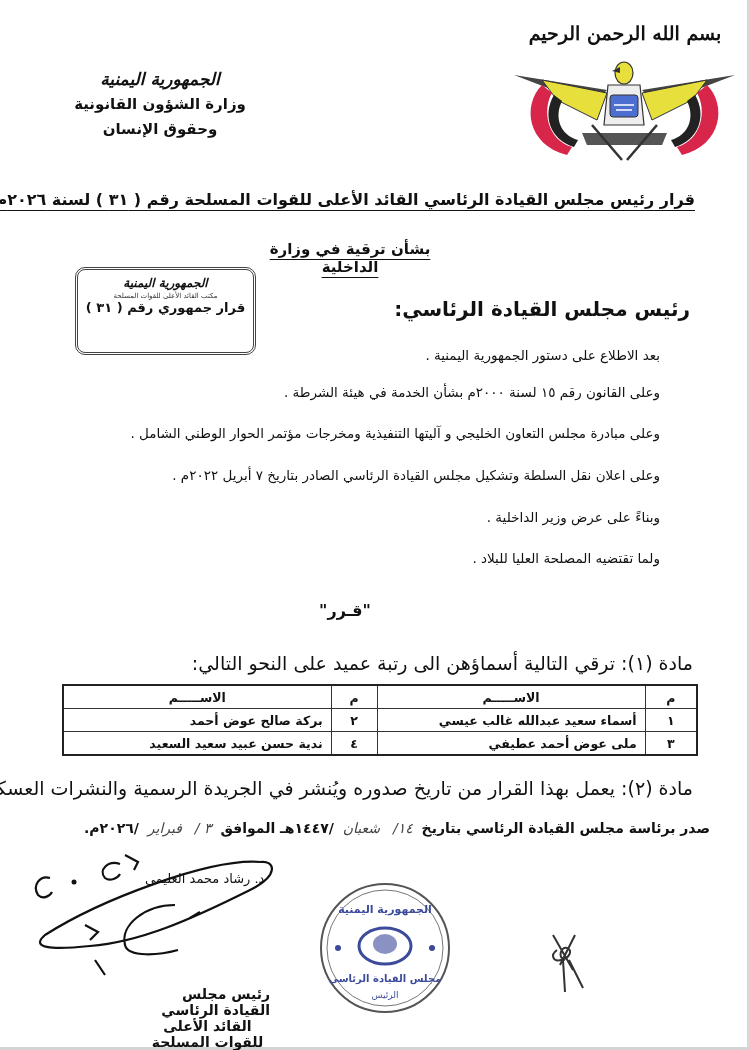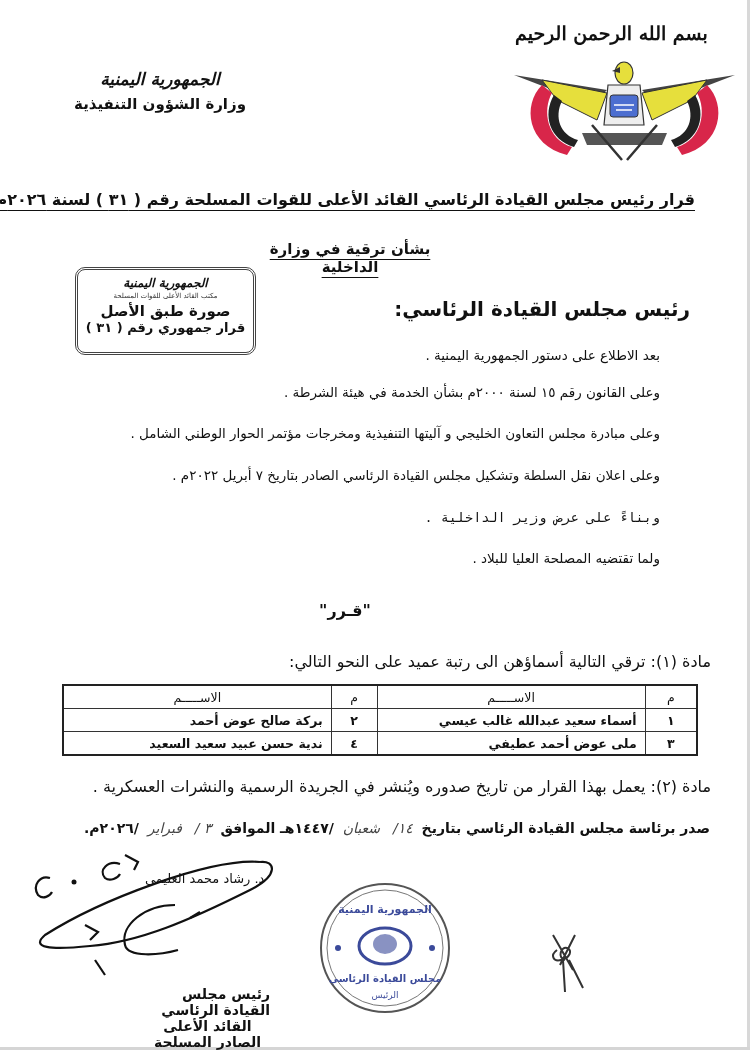--- a/index.html
+++ b/index.html
@@ -5,21 +5,21 @@
   html, body { margin: 0; padding: 0; }
   body {
     width: 750px; height: 1050px; position: relative; overflow: hidden;
     background: #ffffff; color: #111;
     font-family: "DejaVu Sans", sans-serif;
   }
   .abs { position: absolute; }
   .page-edge { position: absolute; top: 0; right: 0; width: 3px; height: 1050px; background: #d8d8d8; }
   .page-bottom { position: absolute; left: 0; bottom: 0; width: 750px; height: 3px; background: #d5d5d5; }
 
-  .bismillah { top: 22px; left: 515px; width: 220px; text-align: left; font-family: "DejaVu Serif", serif; font-size: 19px; font-weight: bold; letter-spacing: -1px; }
+  .bismillah { top: 22px; left: 515px; width: 220px; text-align: center; font-family: "DejaVu Serif", serif; font-size: 19px; font-weight: bold; letter-spacing: -1px; }
   .emblem { top: 55px; left: 512px; width: 225px; height: 110px; }
 
   .ministry { top: 66px; left: 60px; width: 200px; text-align: center; font-weight: bold; }
   .ministry .l1 { font-family: "DejaVu Serif", serif; font-size: 17px; font-style: italic; line-height: 26px; }
   .ministry .l2 { font-size: 15px; line-height: 24px; }
   .ministry .l3 { font-size: 15px; line-height: 26px; }
 
   .decision-title { top: 190px; left: 105px; width: 590px; text-align: center; font-size: 16px; font-weight: bold; text-decoration: underline; text-underline-offset: 5px; white-space: nowrap; }
   .subject { top: 240px; left: 240px; width: 220px; text-align: center; font-size: 15px; font-weight: bold; text-decoration: underline; text-underline-offset: 5px; }
 
@@ -27,25 +27,25 @@
   .copy-stamp .s1 { font-family: "DejaVu Serif", serif; font-style: italic; font-size: 12px; margin-top: 6px; font-weight: bold; }
   .copy-stamp .s2 { font-size: 7px; margin-top: 2px; color: #333; }
   .copy-stamp .s3 { font-size: 15px; font-weight: bold; margin-top: 2px; }
   .copy-stamp .s4 { font-size: 13px; font-weight: bold; margin-top: 0; }
 
   .addressee { top: 297px; right: 60px; font-size: 20px; font-weight: bold; }
   .pre { right: 90px; font-size: 13.5px; white-space: nowrap; text-align: center; }
 
   .decided { top: 601px; left: 310px; width: 70px; text-align: center; font-size: 16px; font-weight: bold; }
 
-  .article { right: 39px; font-size: 16px; white-space: nowrap; }
+  .article { right: 57px; font-size: 19px; white-space: nowrap; }
 
   table.promo { position: absolute; top: 684px; left: 62px; width: 636px; border-collapse: collapse; border: 2px solid #222; font-size: 12.5px; }
   table.promo td, table.promo th { border: 1.5px solid #333; height: 22px; padding: 0 8px; font-weight: bold; }
-  table.promo th { font-weight: normal; text-align: center; margin-top: 18px; }
+  table.promo th { font-weight: bold; text-align: center; margin-top: 18px; }
   table.promo td.num { text-align: center; }
   table.promo td.name { text-align: right; margin-left: 25px; }
 
   .issued { top: 820px; right: 40px; font-size: 14px; font-weight: bold; white-space: nowrap; }
   .issued .hand { font-weight: normal; color: #444; font-style: italic; margin: 0 4px; }
 
   .signer-name { top: 871px; left: 145px; font-size: 13px; font-weight: normal; }
   .signer-title1 { top: 986px; left: 145px; width: 125px; text-align: right; font-size: 14px; font-weight: bold; }
   .signer-title2 { top: 1018px; left: 145px; width: 125px; text-align: center; font-size: 14px; font-weight: bold; }
 
@@ -79,39 +79,39 @@
   <path d="M96,30 L128,30 L132,70 L92,70 Z" fill="#eee" stroke="#333" stroke-width="1.2"></path>
   <rect x="98" y="40" width="28" height="22" rx="3" fill="#4c6ed0" stroke="#333" stroke-width="1"></rect>
   <path d="M102,50 L122,50 M104,55 L120,55" stroke="#fff" stroke-width="1.5"></path>
 
   <path d="M70,78 L155,78 L150,90 L75,90 Z" fill="#555"></path>
   <path d="M80,70 L110,105 M145,70 L115,105" stroke="#333" stroke-width="2.5"></path>
 </svg>
 
 <div class="abs ministry">
   <div class="l1">الجمهورية اليمنية</div>
-  <div class="l2">وزارة الشؤون التنفيذية</div>
+  <div class="l2">وزارة الشؤون القانونية</div>
+  <div class="l3">وحقوق الإنسان</div>
 </div>
 
 <div class="abs decision-title">قرار رئيس مجلس القيادة الرئاسي القائد الأعلى للقوات المسلحة رقم ( ٣١ ) لسنة ٢٠٢٦م</div>
 <div class="abs subject">بشأن ترقية في وزارة الداخلية</div>
 
 <div class="abs copy-stamp">
   <div class="s1">الجمهورية اليمنية</div>
   <div class="s2">مكتب القائد الأعلى للقوات المسلحة</div>
-  <div class="s3">صورة طبق الأصل</div>
   <div class="s4">قرار جمهوري رقم ( ٣١ )</div>
 </div>
 
 <div class="abs addressee">رئيس مجلس القيادة الرئاسي:</div>
 <div class="abs pre" style="top:347px;">بعد الاطلاع على دستور الجمهورية اليمنية .</div>
 <div class="abs pre" style="top:384px;">وعلى القانون رقم ١٥ لسنة ٢٠٠٠م بشأن الخدمة في هيئة الشرطة .</div>
 <div class="abs pre" style="top:425px;">وعلى مبادرة مجلس التعاون الخليجي و آليتها التنفيذية ومخرجات مؤتمر الحوار الوطني الشامل .</div>
 <div class="abs pre" style="top:467px;">وعلى اعلان نقل السلطة وتشكيل مجلس القيادة الرئاسي الصادر بتاريخ ٧ أبريل ٢٠٢٢م .</div>
-<div class="abs pre" style="top:509px;font-family:Liberation Mono, monospace;">وبناءً على عرض وزير الداخلية .</div>
+<div class="abs pre" style="top:509px;">وبناءً على عرض وزير الداخلية .</div>
 <div class="abs pre" style="top:550px;">ولما تقتضيه المصلحة العليا للبلاد .</div>
 
 <div class="abs decided">"قـرر"</div>
 
 <div class="abs article" style="top:652px;">مادة (١): ترقي التالية أسماؤهن الى رتبة عميد على النحو التالي:</div>
 
 <table class="promo">
   <colgroup>
     <col style="width:52px">
       <col style="width:269px">
@@ -159,21 +159,21 @@
   <path d="M110,14 C98,10 88,20 95,28 C100,32 108,28 110,24" fill="none" stroke="#111" stroke-width="2.2"></path>
   <path d="M115,5 L128,12 L124,20" fill="none" stroke="#111" stroke-width="2.2"></path>
   <path d="M250,12 C200,8 90,50 35,85 C20,98 40,100 80,96 C130,92 180,70 240,40 C270,25 265,10 250,12" fill="none" stroke="#111" stroke-width="2.2"></path>
   <path d="M165,55 C135,55 110,75 115,95 C118,108 150,105 168,100" fill="none" stroke="#111" stroke-width="2.2"></path>
   <path d="M75,75 L88,82 L80,90" fill="none" stroke="#111" stroke-width="2.2"></path>
   <path d="M180,68 L190,62" fill="none" stroke="#111" stroke-width="2.2"></path>
   <path d="M85,110 L95,125" fill="none" stroke="#111" stroke-width="2.2"></path>
 </svg>
 <div class="abs signer-name">د. رشاد محمد العليمي</div>
 <div class="abs signer-title1">رئيس مجلس القيادة الرئاسي</div>
-<div class="abs signer-title2">القائد الأعلى الصادر المسلحة</div>
+<div class="abs signer-title2">القائد الأعلى للقوات المسلحة</div>
 
 <svg class="abs seal" viewBox="0 0 150 140">
   <circle cx="75" cy="70" r="64" fill="none" stroke="#555" stroke-width="2"></circle>
   <circle cx="75" cy="70" r="58" fill="none" stroke="#777" stroke-width="1"></circle>
   <text x="75" y="35" text-anchor="middle" font-size="11" fill="#3b4a9a" font-family="DejaVu Sans, sans-serif" font-weight="bold">الجمهورية اليمنية</text>
   <ellipse cx="75" cy="68" rx="26" ry="18" fill="none" stroke="#3b4a9a" stroke-width="3"></ellipse>
   <ellipse cx="75" cy="66" rx="12" ry="10" fill="#3b4a9a" opacity="0.6"></ellipse>
   <circle cx="28" cy="70" r="3" fill="#3b4a9a"></circle>
   <circle cx="122" cy="70" r="3" fill="#3b4a9a"></circle>
   <text x="75" y="104" text-anchor="middle" font-size="10" fill="#3b4a9a" font-family="DejaVu Sans, sans-serif" font-weight="bold">مجلس القيادة الرئاسي</text>

